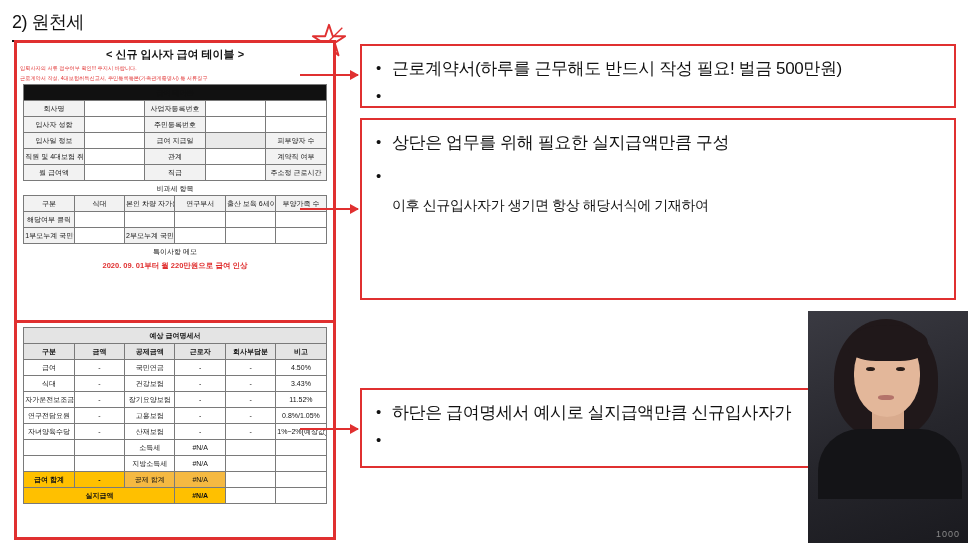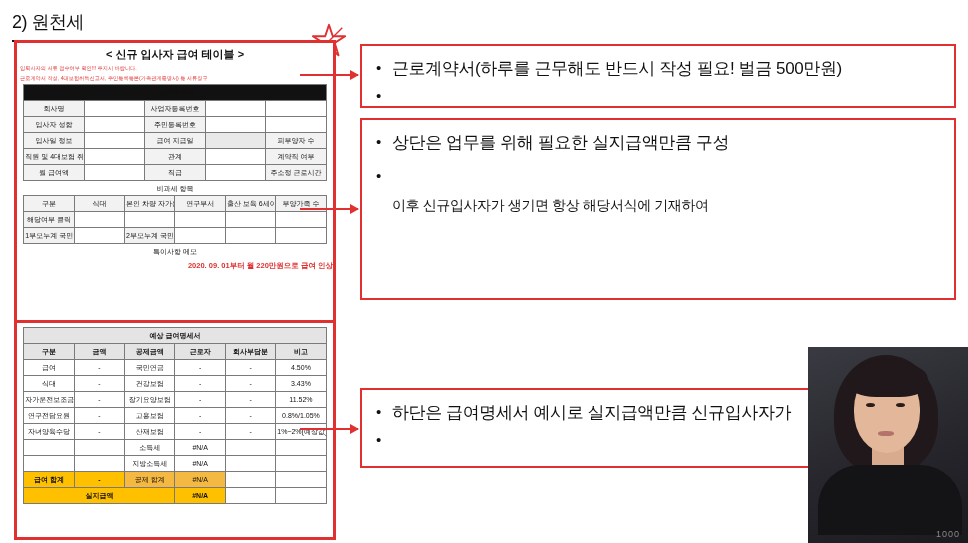--- a/index.html
+++ b/index.html
@@ -49,21 +49,21 @@
     text-align:center;vertical-align:middle;padding:0 1px;overflow:hidden;
     white-space:nowrap;
   }
   td.hdr-black{background:#111;color:#fff;font-weight:bold;font-size:8px;height:14px;}
   td.shade{background:#e9e9e9;}
   td.lbl{background:#f2f2f2;}
   .sub-note{
     text-align:center;font-size:7px;color:#111;padding:3px 0 1px 0;
   }
   .red-note{
-    text-align:right;font-size:7.5px;color:#e03030;font-weight:bold;padding:3px 0 0 0;
+    text-align:center;font-size:7.5px;color:#e03030;font-weight:bold;padding:3px 0 0 0;
   }
   .tiny{font-size:5px;}
 
   
   td.hdr-grey{background:#e4e4e4;font-weight:bold;font-size:7.5px;}
   td.r{text-align:right;padding-right:3px;}
   td.yellow{background:#ffc000;font-weight:bold;}
   td.orange{background:#f5b942;}
   td.na{color:#111;}
 
@@ -90,21 +90,21 @@
     width:16px;flex:0 0 16px;font-size:15px;line-height:1.55;color:#111;
   }
   .plain-line{
     font-size:14px;color:#111;line-height:1.5;letter-spacing:-0.4px;
     padding-left:16px;margin-bottom:2px;
   }
   #callout-2 .bullet-row,#callout-2 .plain-line{margin-bottom:8px;}
 
   
   .webcam{
-    position:absolute;right:0;bottom:0;width:160px;height:196px;overflow:hidden;
+    position:absolute;right:0;bottom:0;width:160px;height:232px;overflow:hidden;
   }
   .wc-bg{position:absolute;inset:0;background:#1b1b20;}
   .wc-wall{position:absolute;left:0;top:0;width:100%;height:100%;
     background:linear-gradient(160deg,#3a3a42 0%,#26262c 55%,#1a1a1f 100%);}
   .wc-hair{
     position:absolute;left:26px;top:8px;width:104px;height:120px;border-radius:50% 50% 44% 44%;
     background:#20181a;
   }
   .wc-face{
     position:absolute;left:46px;top:24px;width:66px;height:82px;border-radius:46% 46% 50% 50%;

